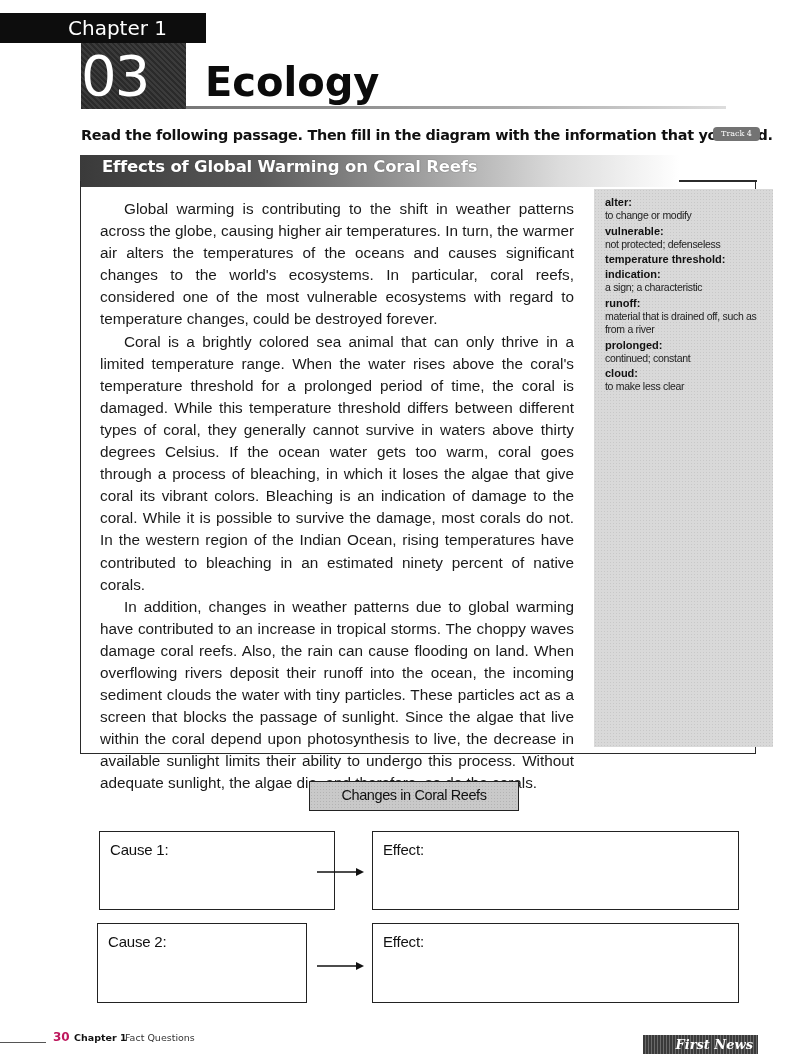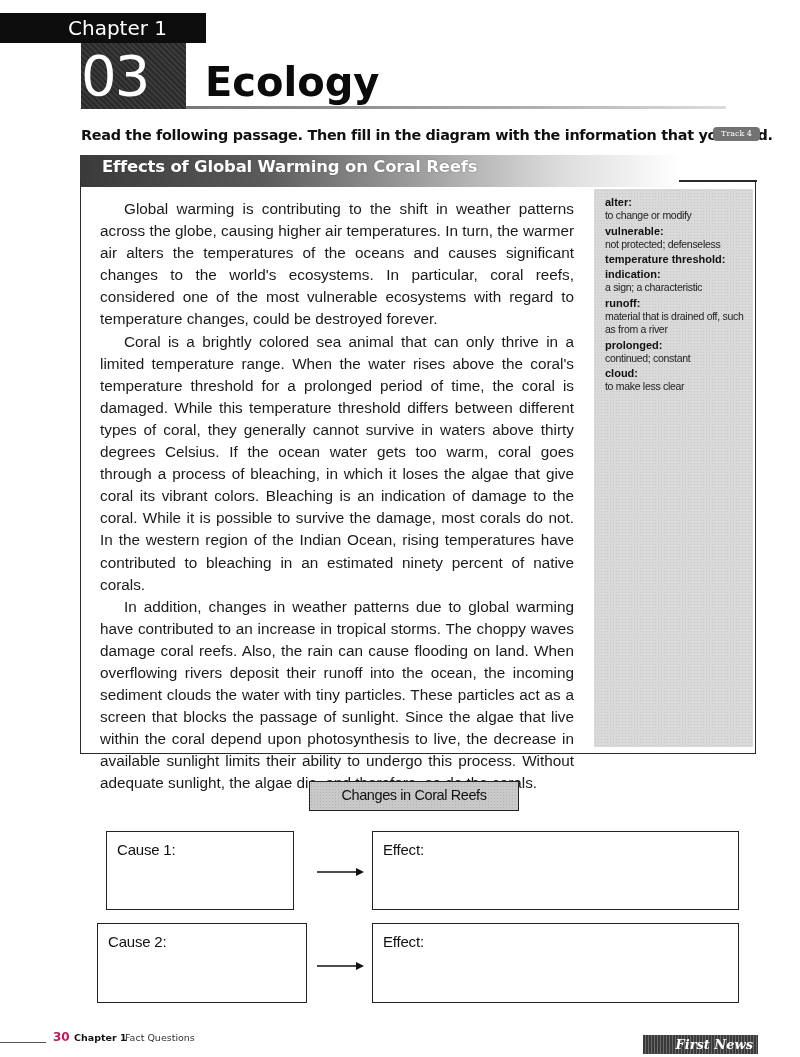--- a/index.html
+++ b/index.html
@@ -15,30 +15,30 @@
 
   .passage-header { position: absolute; left: 80px; top: 155px; width: 600px; height: 32px; background: linear-gradient(90deg, #3a3a3a 0%, #5a5a5a 30%, #9a9a9a 55%, #dcdcdc 80%, #ffffff 100%); }
   .passage-header span { position: absolute; left: 22px; top: 2px; color: #fff; font-family: "DejaVu Sans", sans-serif; font-weight: bold; font-size: 16.5px; letter-spacing: -0.2px; text-shadow: 0 0 1px #333; }
 
   .passage-box { position: absolute; left: 80px; top: 181px; width: 676px; height: 573px; border: 1.5px solid #2a2a2a; border-top: none; box-sizing: border-box; }
   .passage-box::before { content: ""; position: absolute; left: 598px; top: -1px; width: 78px; height: 2px; background: #2a2a2a; }
 
   .passage-text { position: absolute; left: 100px; top: 198px; width: 474px; font-size: 15.3px; line-height: 22.1px; text-align: justify; color: #1a1a1a; }
   .passage-text p { margin: 0; text-indent: 24px; }
 
-  .glossary { position: absolute; left: 594px; top: 189px; width: 159px; height: 558px; background: #d9d9d9; background-image: radial-gradient(#c8c8c8 1px, transparent 1px); background-size: 3px 3px; box-sizing: border-box; padding: 7px 0 0 11px; }
+  .glossary { position: absolute; left: 594px; top: 189px; width: 179px; height: 558px; background: #d9d9d9; background-image: radial-gradient(#c8c8c8 1px, transparent 1px); background-size: 3px 3px; box-sizing: border-box; padding: 7px 0 0 11px; }
   .gloss-item { margin-bottom: 2px; }
   .gloss-term { font-weight: bold; font-size: 11px; line-height: 13px; color: #111; }
   .gloss-def { font-size: 10.5px; line-height: 13.5px; color: #222; letter-spacing: -0.3px; }
 
   .diagram-title { position: absolute; left: 309px; top: 781px; width: 210px; height: 30px; border: 1.5px solid #222; background: #c9c9c9; background-image: radial-gradient(#b3b3b3 1px, transparent 1px); background-size: 3px 3px; box-sizing: border-box; text-align: center; font-size: 14.5px; line-height: 27px; color: #111; letter-spacing: -0.4px; }
 
   .box { position: absolute; border: 1.5px solid #222; box-sizing: border-box; background: #fff; }
   .box-label { position: absolute; left: 10px; top: 9px; font-size: 15px; color: #111; letter-spacing: -0.2px; }
-  .cause1 { left: 106px; top: 831px; width: 188px; height: 79px; }
+  .cause1 { left: 99px; top: 831px; width: 236px; height: 79px; }
   .effect1 { left: 372px; top: 831px; width: 367px; height: 79px; }
   .cause2 { left: 97px; top: 923px; width: 210px; height: 80px; }
   .effect2 { left: 372px; top: 923px; width: 367px; height: 80px; }
 
   .arrow { position: absolute; width: 48px; height: 10px; }
   .arrow1 { left: 317px; top: 867px; }
   .arrow2 { left: 317px; top: 961px; }
   .arrow svg { display: block; }
 
   .footer-rule { position: absolute; left: 0; top: 1042px; width: 46px; height: 1px; background: #555; }

